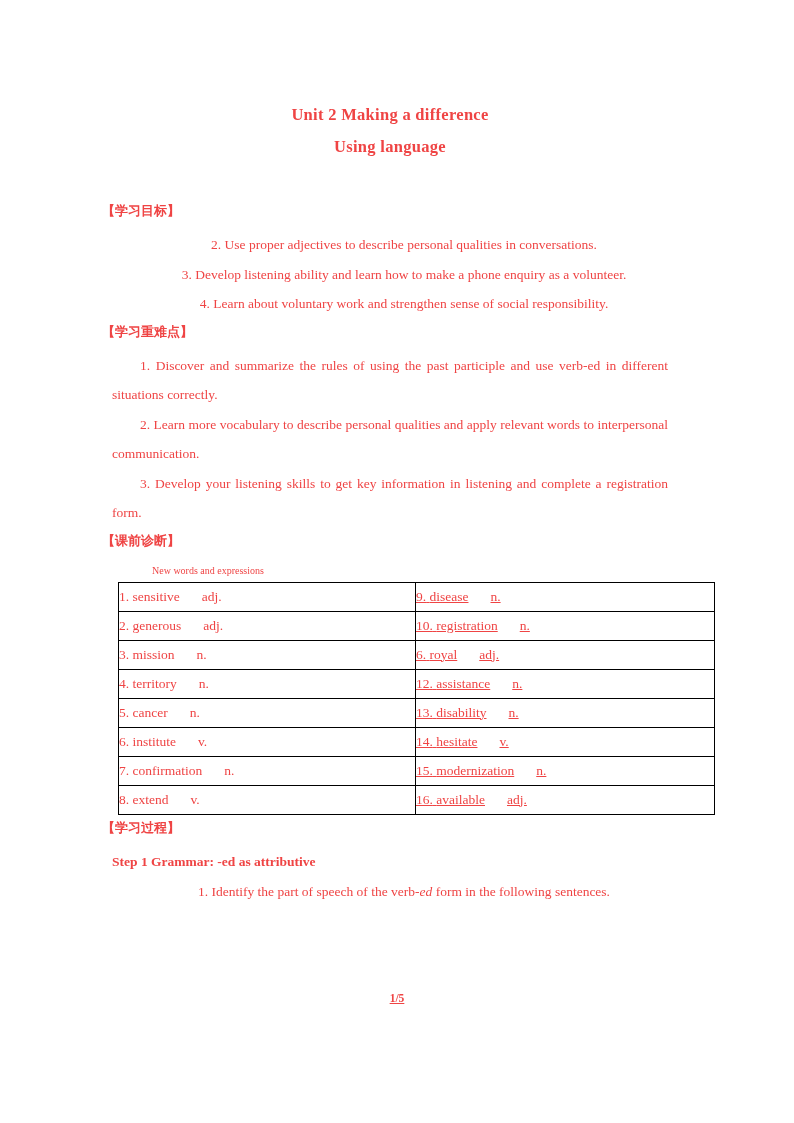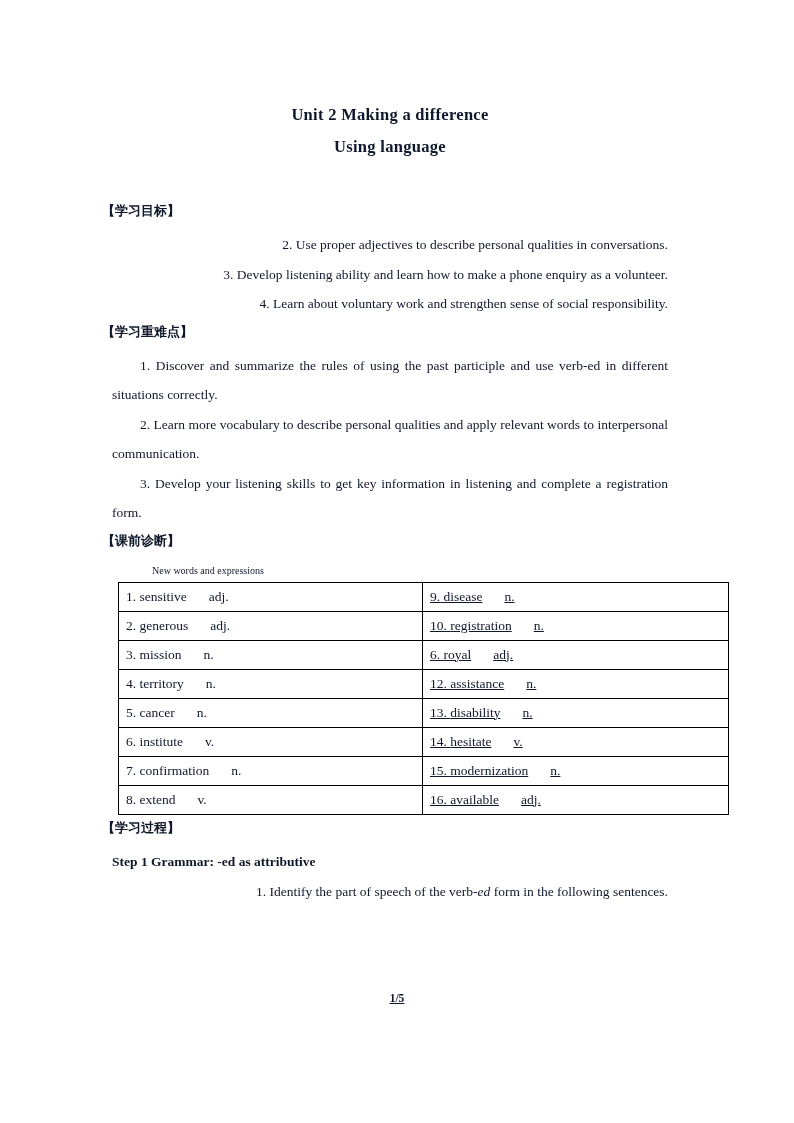--- a/index.html
+++ b/index.html
@@ -6,21 +6,21 @@
     margin: 0;
     padding: 0;
     background: #ffffff;
   }
   .page {
     position: relative;
     width: 794px;
     height: 1123px;
     background: #ffffff;
     font-family: "Liberation Serif", "DejaVu Serif", serif;
-    color: #0f172a;
+    color: #ef4444;
     overflow: hidden;
   }
   .content {
     position: absolute;
     left: 112px;
     top: 0;
     width: 556px;
   }
 
   
@@ -46,21 +46,21 @@
 
   
   .para {
     font-size: 13.5px;
     line-height: 29.5px;
     text-align: justify;
     text-justify: inter-word;
     text-indent: 28px;
     margin: 0;
   }
-  .para.nojustify { text-align: right; }
+  .para.nojustify { text-align: center; }
 
   .spacer-sm { height: 12px; }
   .spacer-xs { height: 6px; }
 
   
   .table-caption {
     font-size: 10px;
     line-height: 22px;
     text-indent: 40px;
     margin: 0;
@@ -69,21 +69,21 @@
   
   .vocab-table {
     border-collapse: collapse;
     width: 594px;
     margin-left: 6px;
     table-layout: fixed;
   }
   .vocab-table td {
     border: 1px solid #000000;
     height: 28px;
-    padding: 0 0 0 7px;
+    padding: 0 0 0 0;
     font-size: 13.5px;
     vertical-align: middle;
     line-height: 18px;
   }
   .vocab-table td.col-left  { width: 296px; }
   .vocab-table td.col-right { width: 298px; text-decoration: underline; }
   .pos { padding-left: 22px; }
 
   
   .step-heading {

